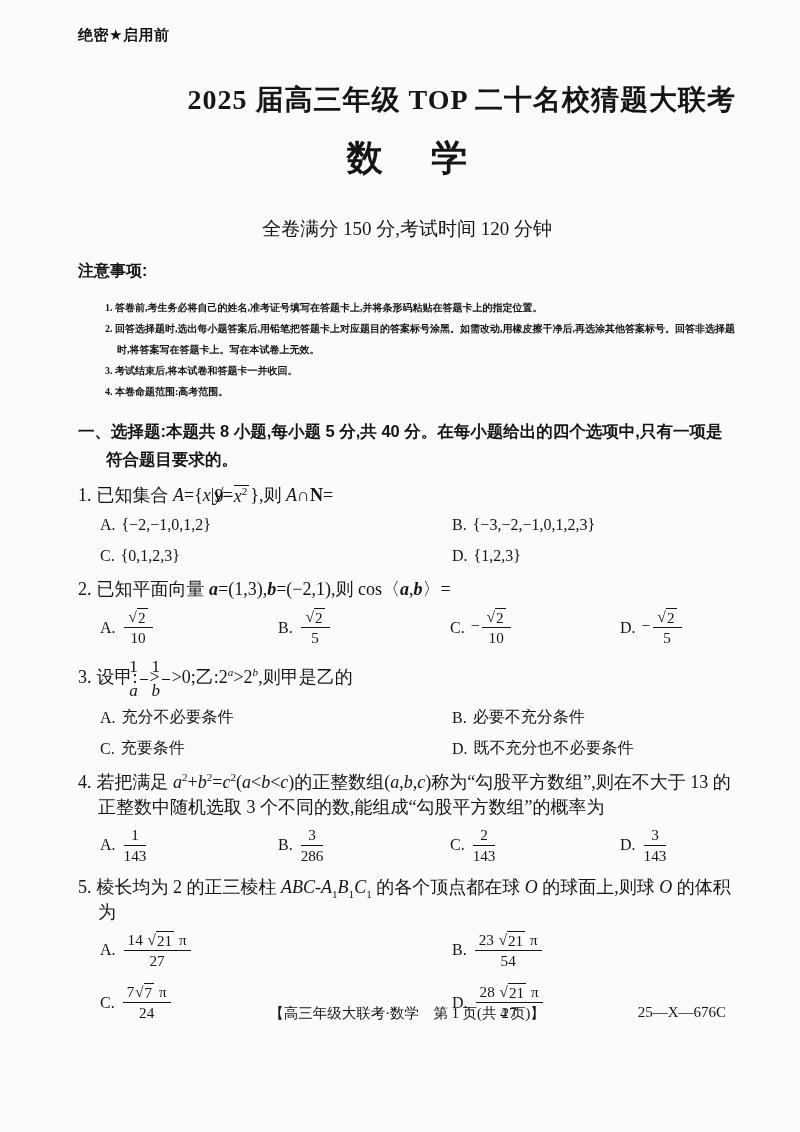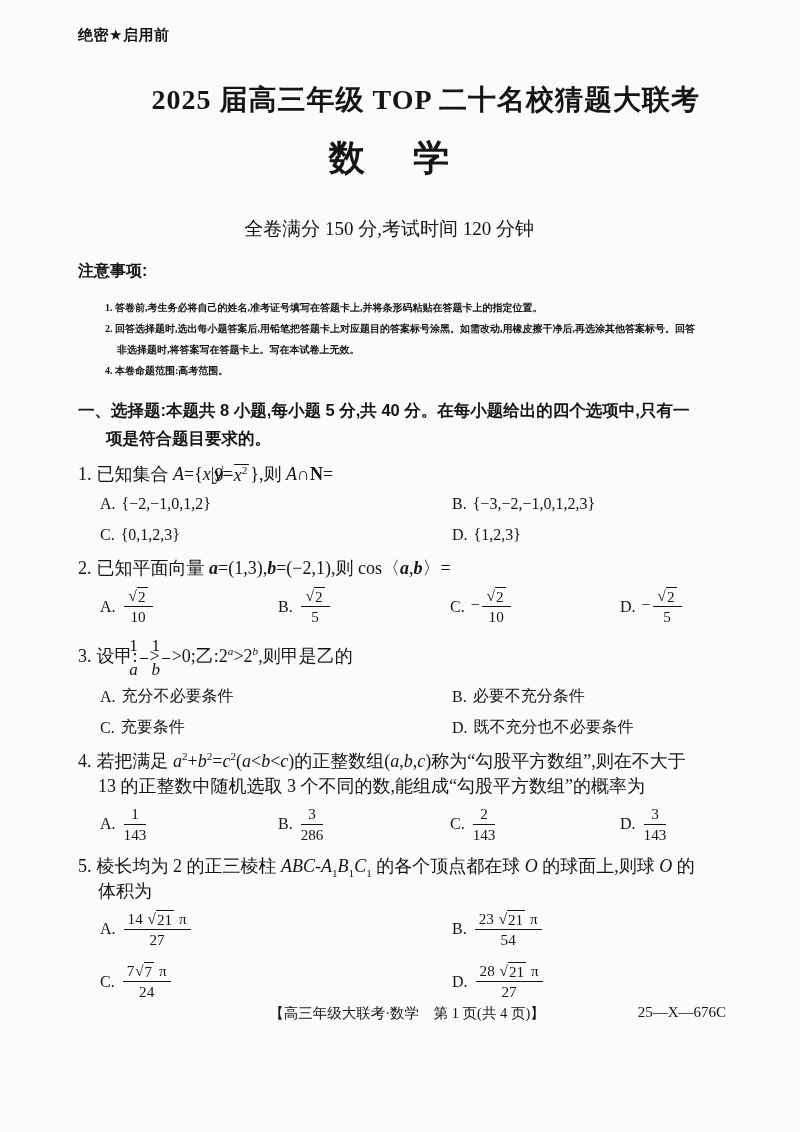--- a/index.html
+++ b/index.html
@@ -3,21 +3,21 @@
 <meta charset="utf-8">
 <style>
   html,body{margin:0;padding:0;}
   body{
     width:800px;height:1132px;
     background:#fbfbf9;
     color:#151515;
     font-family:"Liberation Serif","DejaVu Serif",serif;
     position:relative;overflow:hidden;
   }
-  .page{padding:26px 100px 0 78px;position:relative;}
+  .page{padding:26px 64px 0 78px;position:relative;}
 
   .classification{
     font-family:"Liberation Sans","DejaVu Sans",sans-serif;
     font-weight:bold;font-size:15px;letter-spacing:.5px;
   }
   .title{
     margin:36px 0 0;text-align:right;
     font-size:28px;font-weight:bold;letter-spacing:1px;
   }
   .subject{margin:15px 0 0;text-align:center;font-size:36px;font-weight:bold;}
@@ -83,20 +83,21 @@
   <h1 class="title">2025 届高三年级 TOP 二十名校猜题大联考</h1>
 
   <h2 class="subject"><span class="subject-text">数学</span></h2>
 
   <div class="exam-info">全卷满分 150 分,考试时间 120 分钟</div>
 
   <div class="notices">
     <div class="notices-title">注意事项:</div>
     <div class="notice-item">1. 答卷前,考生务必将自己的姓名,准考证号填写在答题卡上,并将条形码粘贴在答题卡上的指定位置。</div>
     <div class="notice-item">2. 回答选择题时,选出每小题答案后,用铅笔把答题卡上对应题目的答案标号涂黑。如需改动,用橡皮擦干净后,再选涂其他答案标号。回答非选择题时,将答案写在答题卡上。写在本试卷上无效。</div>
+    <div class="notice-item">3. 考试结束后,将本试卷和答题卡一并收回。</div>
     <div class="notice-item">4. 本卷命题范围:高考范围。</div>
   </div>
 
   <div class="section-header">一、选择题:本题共 8 小题,每小题 5 分,共 40 分。在每小题给出的四个选项中,只有一项是符合题目要求的。</div>
 
   <div class="question">
     <div class="stem"><span class="q-num">1.</span><span class="stem-content">已知集合 <span class="mi">A</span>={<span class="mi">x</span>|<span class="mi">y</span>=<span class="sqrt">
             <span class="rad">√</span>
             <span class="vinc">9−<span class="mi">x</span><sup>2</sup></span>
           </span>},则 <span class="mi">A</span>∩<span class="mb">N</span>=</span></div>

